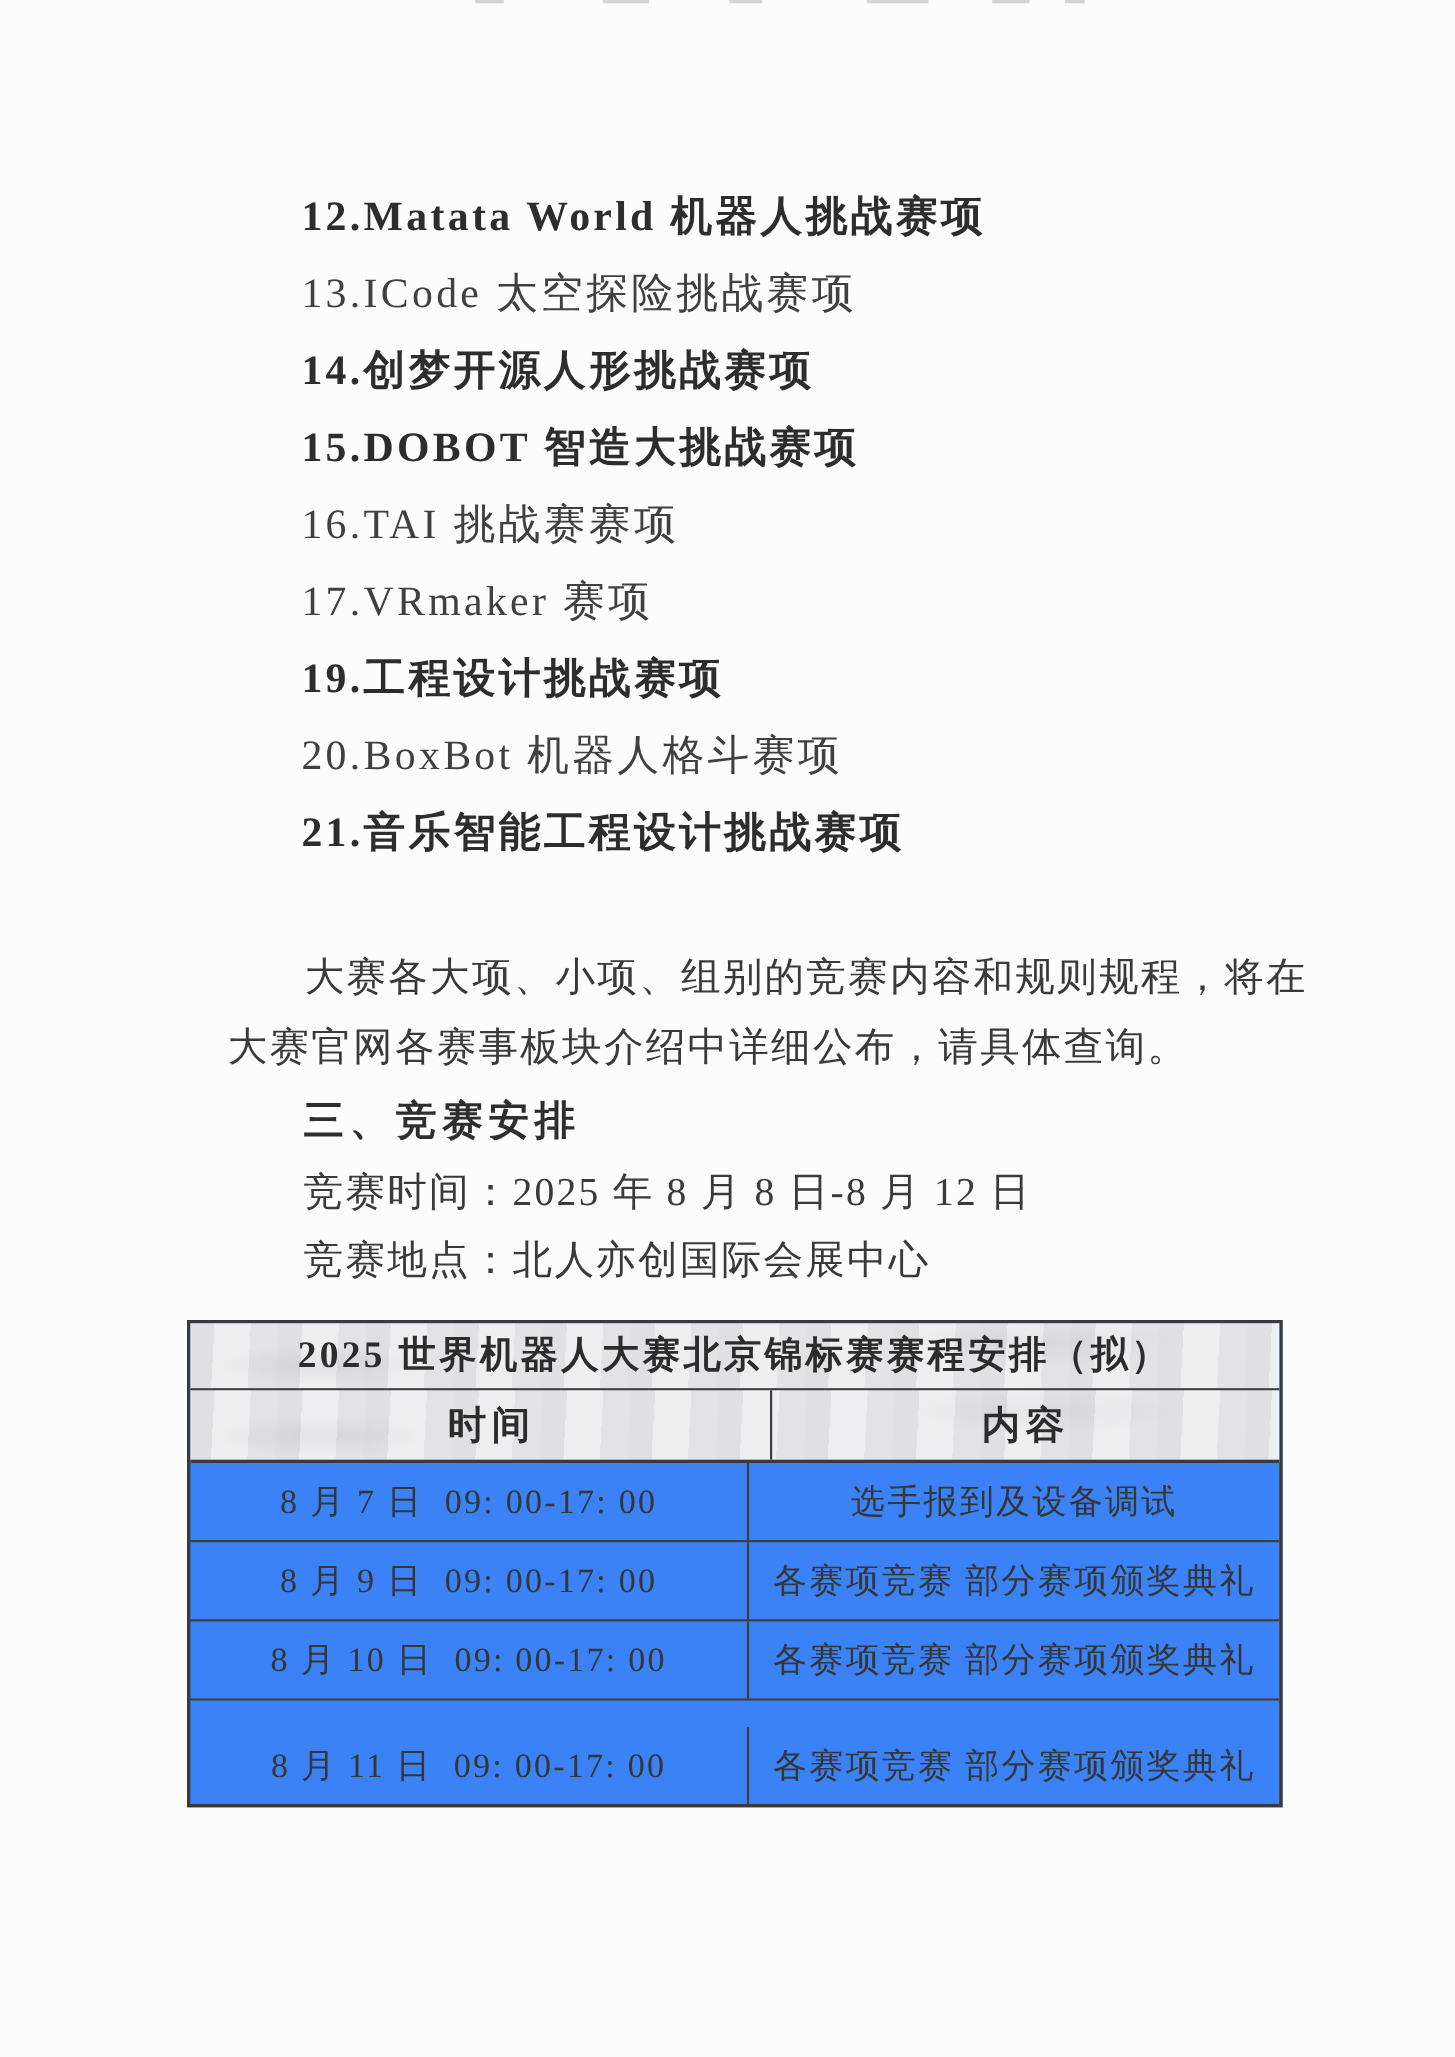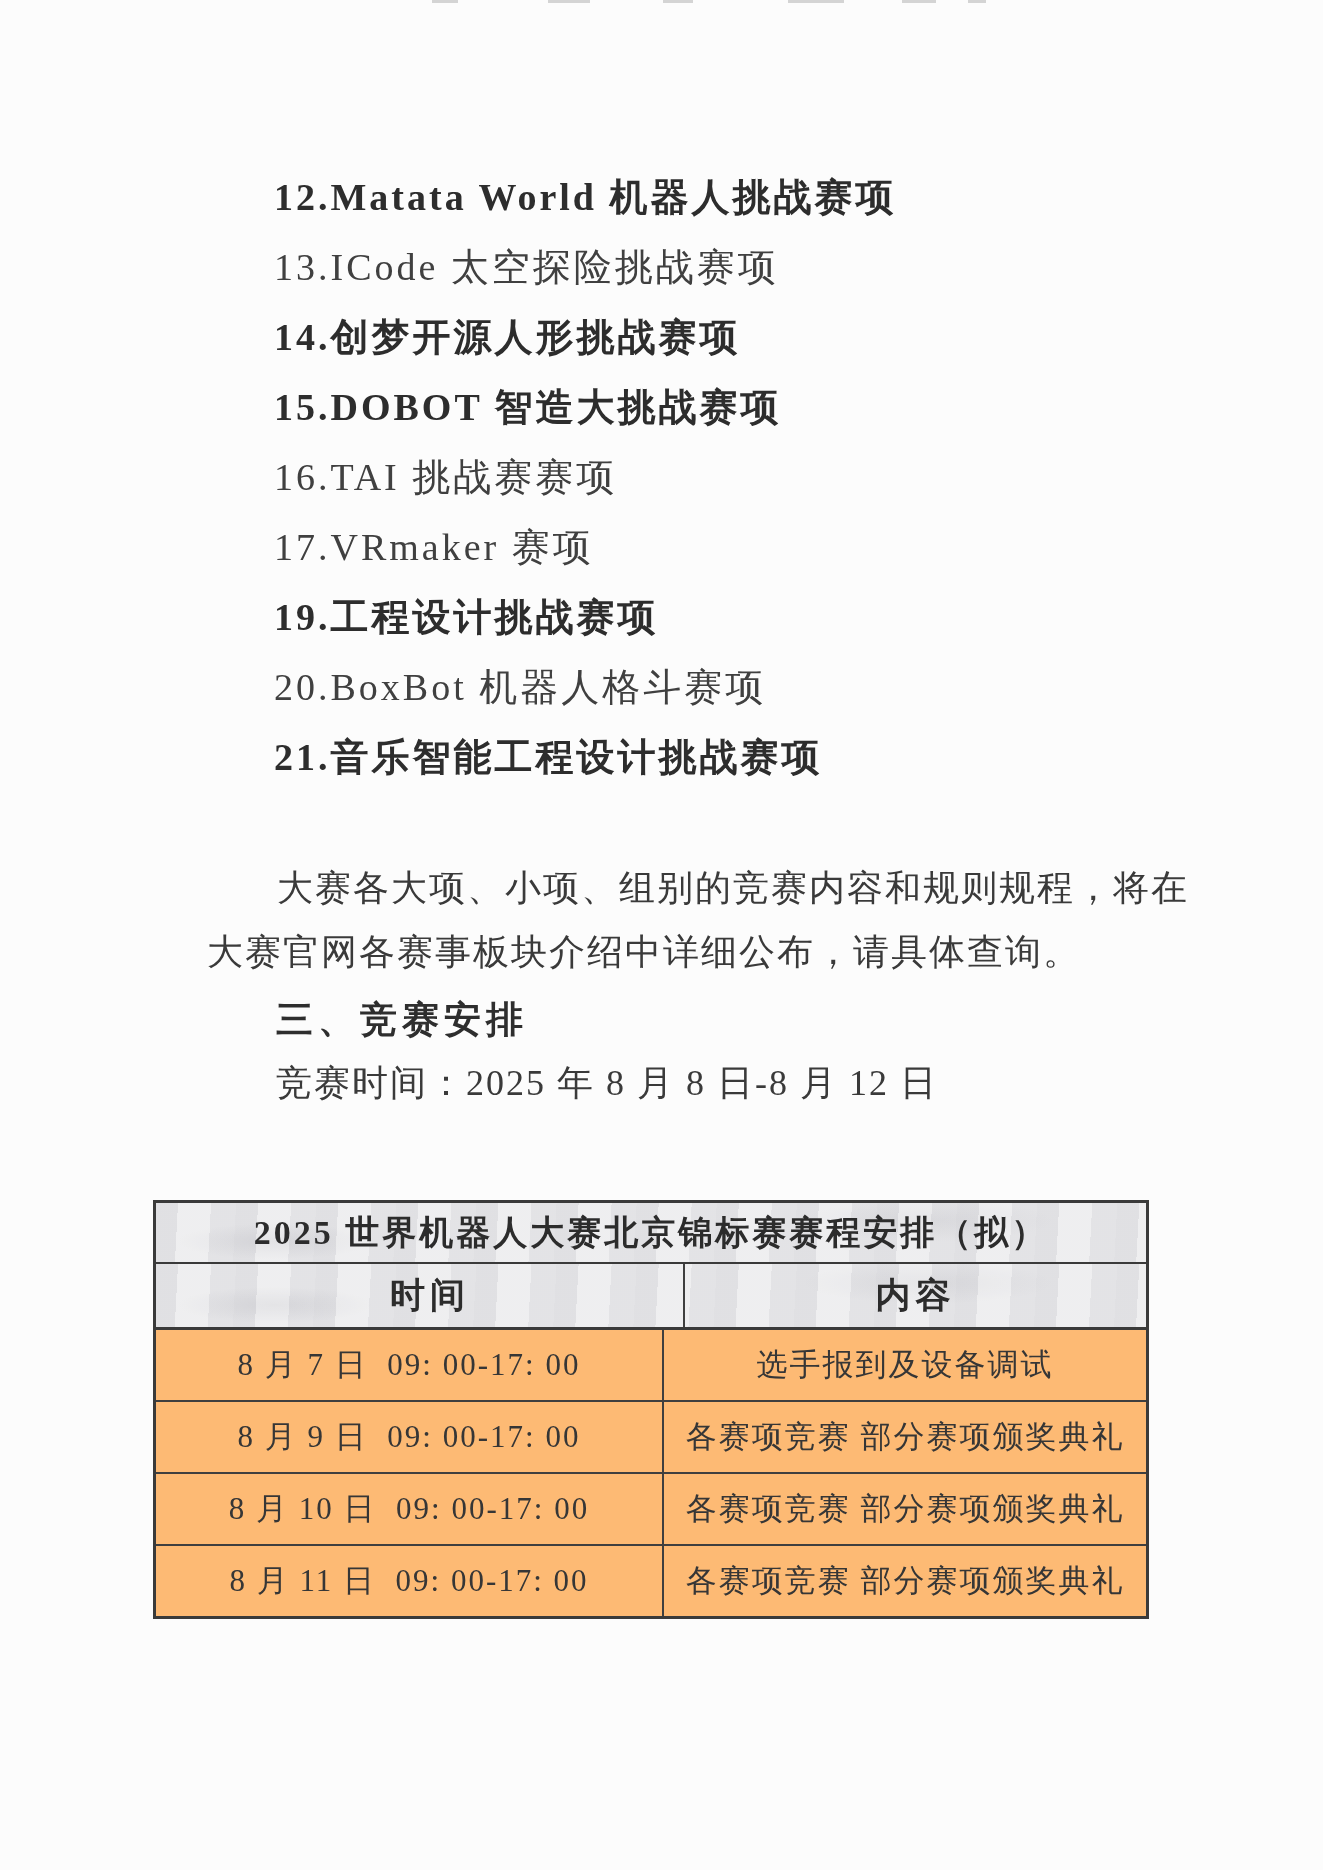--- a/index.html
+++ b/index.html
@@ -68,25 +68,25 @@
     font-size: 37px;
     letter-spacing: 5px;
     color: #2e2e2e;
   }
   .time-line  { left: 276px; top: 1048px; }
   .venue-line { left: 276px; top: 1110px; }
 
   
   .schedule-table {
     position: absolute;
-    left: 153px;
+    left: 170px;
     top: 1200px;
     width: 996px;
     border: 3px solid #3a3a3a;
-    background: #fdba74;
+    background: #3b82f6;
     box-sizing: border-box;
   }
   .shade {
     background-color: #e9e9eb;
     background-image:
       repeating-linear-gradient(93deg, rgba(110,110,125,0.07) 0 22px, rgba(255,255,255,0.25) 22px 55px, rgba(120,120,135,0.05) 55px 80px),
       radial-gradient(140px 26px at 12% 65%, rgba(90,90,105,0.10), rgba(0,0,0,0) 70%),
       radial-gradient(180px 30px at 78% 30%, rgba(90,90,105,0.08), rgba(0,0,0,0) 70%);
   }
   .t-title {
@@ -111,21 +111,21 @@
     font-size: 35px;
     letter-spacing: 5px;
     color: #2c2c2c;
   }
   .t-row {
     display: flex;
     height: 70px;
     border-bottom: 2px solid #3f3f3f;
     font-size: 31px;
   }
-  .t-row:last-child { border-bottom: none; }
+  .t-row:last-child { border-bottom: none; margin-top: 24px; }
   .t-cell {
     display: flex;
     align-items: center;
     justify-content: center;
     box-sizing: border-box;
     white-space: pre;
     letter-spacing: 2px;
     color: #363636;
   }
   .t-cell.col-time {
@@ -158,20 +158,21 @@
     <li class="item b">19.工程设计挑战赛项</li>
     <li class="item m">20.BoxBot 机器人格斗赛项</li>
     <li class="item b">21.音乐智能工程设计挑战赛项</li>
   </ol>
 
   <p class="body-line para-1">大赛各大项、小项、组别的竞赛内容和规则规程，将在</p>
   <p class="body-line para-2">大赛官网各赛事板块介绍中详细公布，请具体查询。</p>
 
   <p class="body-line section-heading">三、竞赛安排</p>
   <p class="body-line time-line">竞赛时间：2025 年 8 月 8 日-8 月 12 日</p>
+  <p class="body-line venue-line">竞赛地点：北人亦创国际会展中心</p>
 
   <div class="schedule-table">
     <div class="t-title shade">2025 世界机器人大赛北京锦标赛赛程安排（拟）</div>
 
     <div class="t-header shade">
       <div class="t-cell col-time">时间</div>
       <div class="t-cell col-content">内容</div>
     </div>
 
     <div class="t-row">

